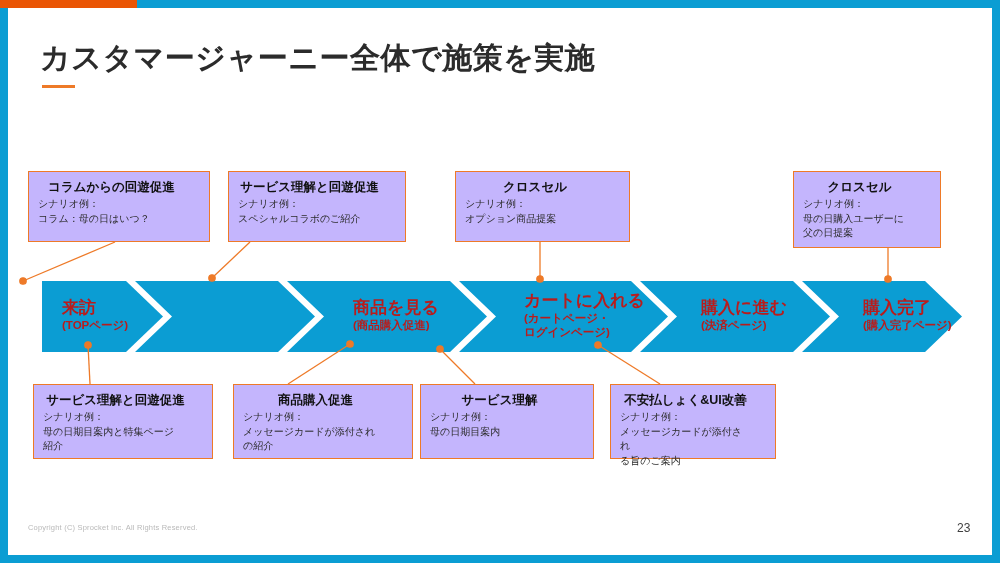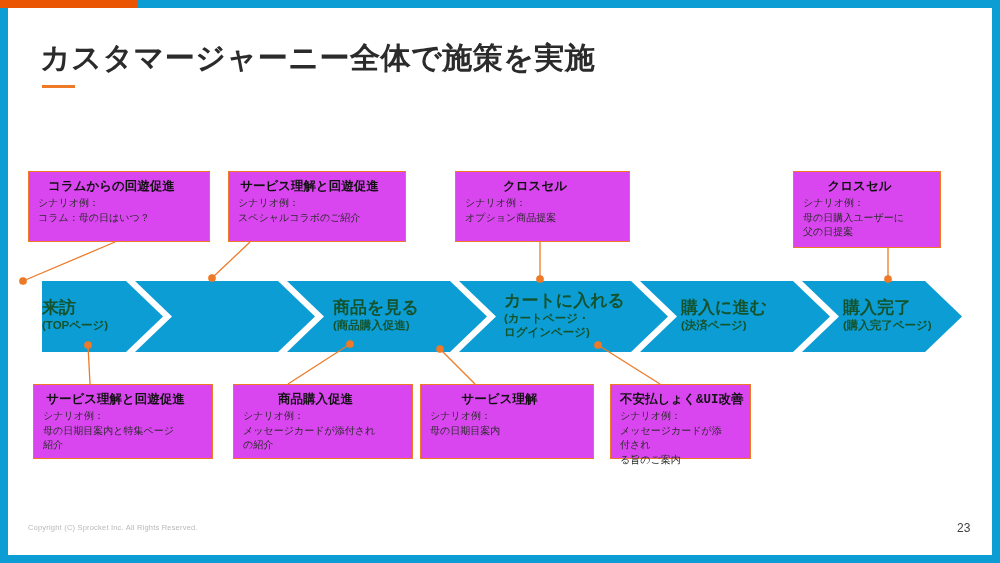--- a/index.html
+++ b/index.html
@@ -34,33 +34,32 @@
     font-size:7.5px;color:#b9b9b9;letter-spacing:0.2px;text-align:right;
   }
   .pagenum{
     position:absolute;left:957px;top:521px;
     font-size:12px;color:#404040;
   }
 
   
   .chev-layer{position:absolute;left:0;top:0;width:1000px;height:563px;pointer-events:none;}
   .chev-label{
-    position:absolute;color:#14532d;pointer-events:auto;
+    position:absolute;color:#b91c1c;pointer-events:auto;margin-left:20px;
   }
   .chev-label .ttl{font-size:17px;font-weight:bold;line-height:1.15;display:block;white-space:nowrap;}
   .chev-label .sub{font-size:11.5px;font-weight:bold;line-height:1.25;display:block;white-space:nowrap;}
 
   
   .callout{
     position:absolute;
     border:1.6px solid #ee7a28;
-    background:#d946ef;
+    background:#c4b5fd;
     box-sizing:border-box;
     padding:7px 24px 6px 9px;
-    font-family:Liberation Mono, monospace;
   }
   .callout .c-title{
     display:block;text-align:center;
     font-size:12.5px;font-weight:bold;color:#111111;
     line-height:1.3;margin-bottom:2px;white-space:nowrap;
   }
   .callout .c-lead{
     display:block;font-size:10px;color:#2b2b2b;line-height:1.45;
   }
   .callout .c-body{
@@ -188,21 +187,21 @@
     <span class="c-body">メッセージカードが添付され</span>
     <span class="c-body">の紹介</span>
   </div>
 
   <div class="callout" style="left:420px;top:384px;width:174px;height:75px;">
     <span class="c-title">サービス理解</span>
     <span class="c-lead">シナリオ例：</span>
     <span class="c-body">母の日期目案内</span>
   </div>
 
-  <div class="callout" style="left:610px;top:384px;width:141px;height:75px;">
+  <div class="callout" style="left:610px;top:384px;width:166px;height:75px;">
     <span class="c-title">不安払しょく&amp;UI改善</span>
     <span class="c-lead">シナリオ例：</span>
     <span class="c-body">メッセージカードが添付され</span>
     <span class="c-body">る旨のご案内</span>
   </div>
 
   <div class="copyright">Copyright (C) Sprocket Inc. All Rights Reserved.</div>
   <div class="pagenum">23</div>
 
 </div>

